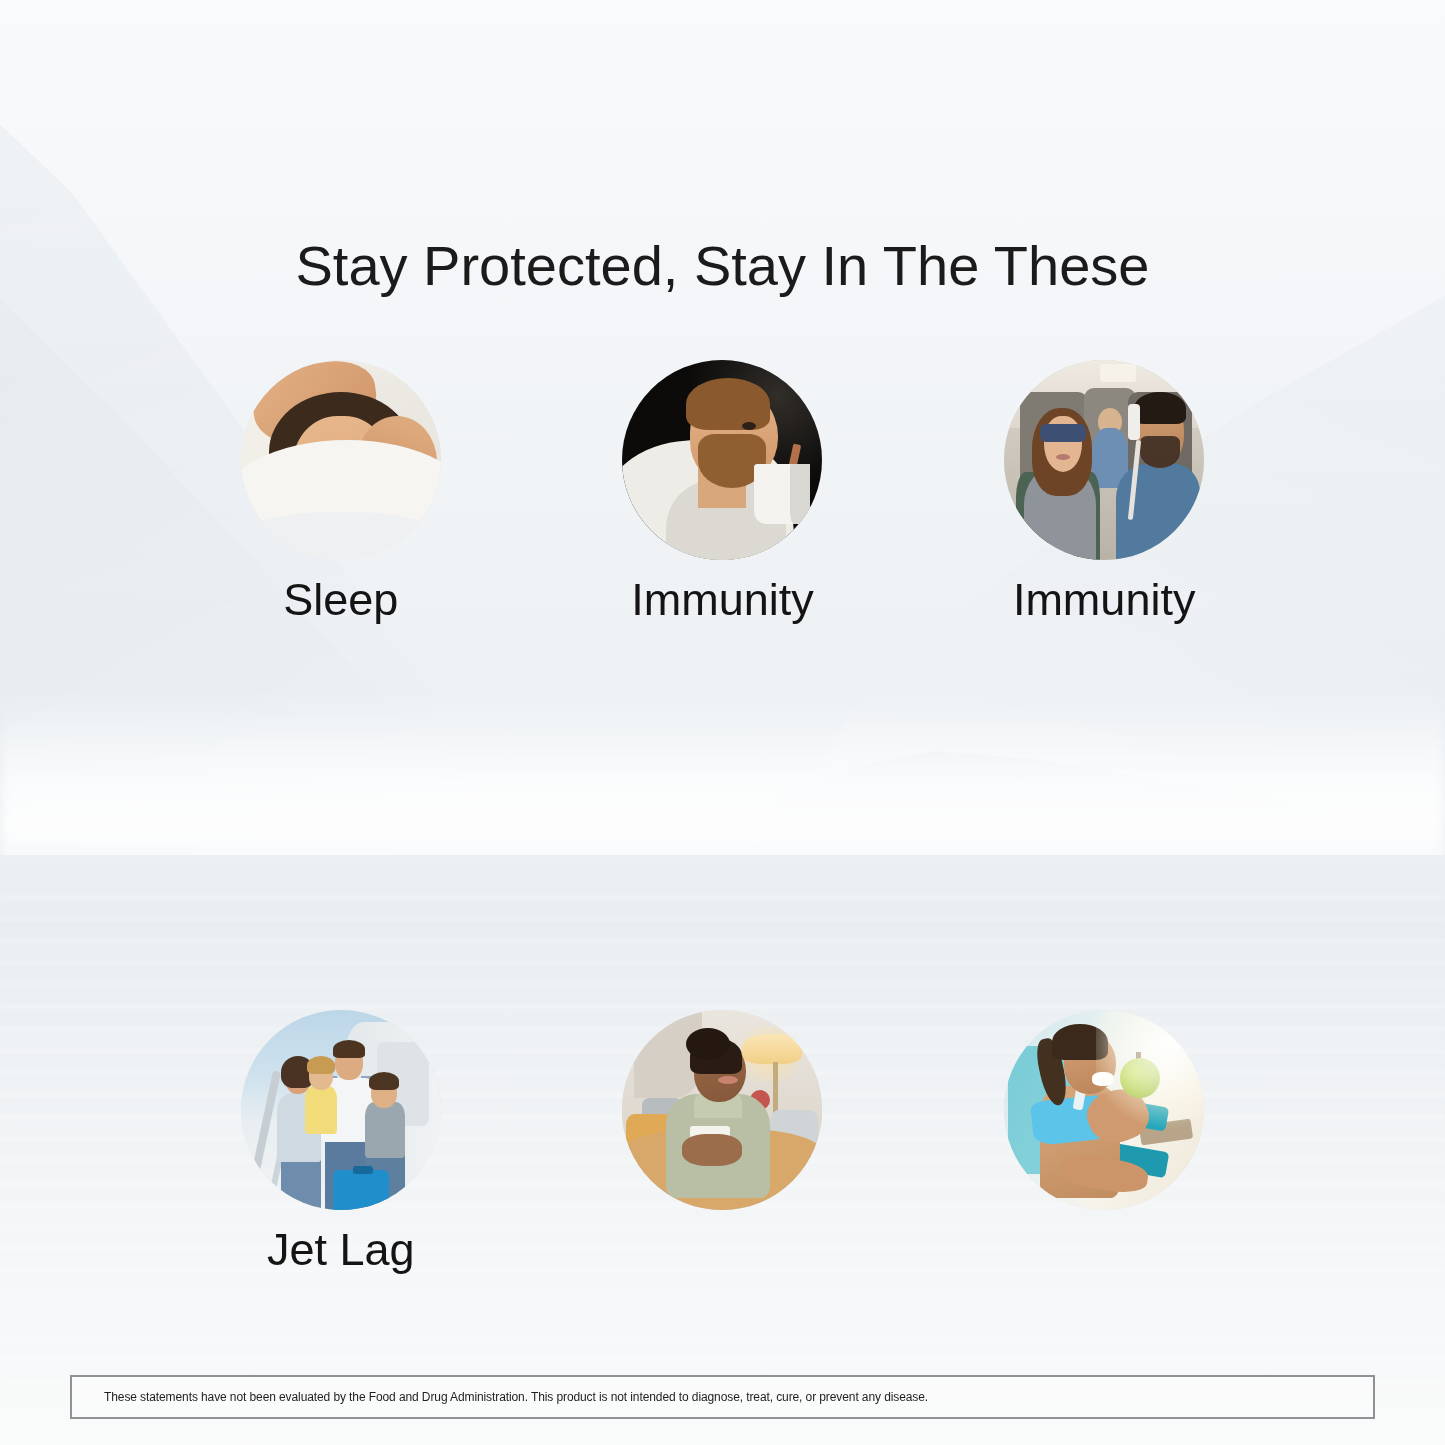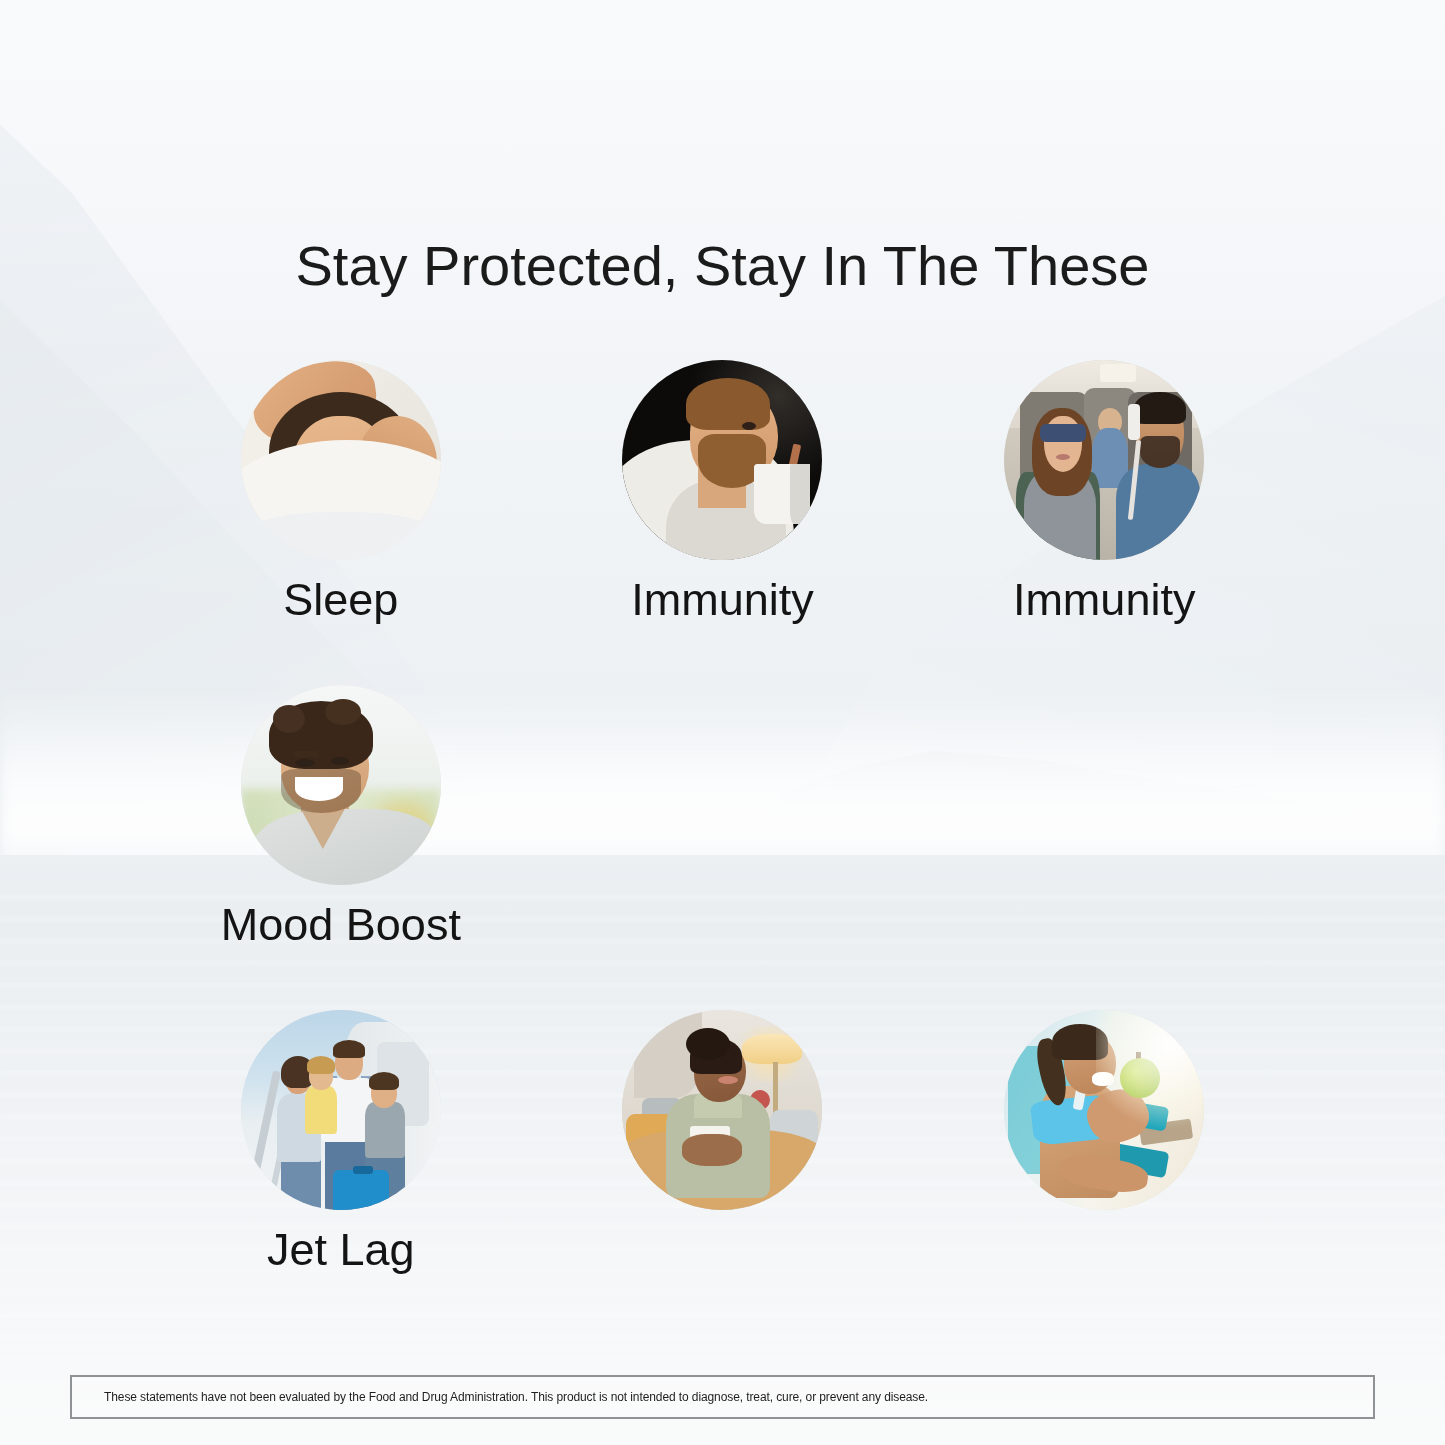--- a/index.html
+++ b/index.html
@@ -444,41 +444,20 @@
               <div class="cable"></div>
           </div>
         </div>
         <div class="cell-label">Immunity</div>
       </div>
     </div>
 
     <div class="grid-row">
 
 
-      <div class="cell">
-        <div class="circle">
-          <div class="scene sc-mood">
-            <div class="bokeh"></div>
-              <div class="bokeh2"></div>
-            <div class="neck"></div>
-              <div class="shirt"></div>
-              <div class="vneck"></div>
-            <div class="head"></div>
-              <div class="hair"></div>
-            <div class="curl1"></div>
-              <div class="curl2"></div>
-            <div class="beard"></div>
-              <div class="brow"></div>
-            <div class="eye"></div>
-              <div class="eye2"></div>
-              <div class="smile"></div>
-          </div>
-        </div>
-        <div class="cell-label">Mood Boost</div>
-      </div>
     </div>
 
     <div class="grid-row">
       <div class="cell">
         <div class="circle">
           <div class="scene sc-jet">
             <div class="fuse"></div>
               <div class="door"></div>
             <div class="rail"></div>
               <div class="rail2"></div>

